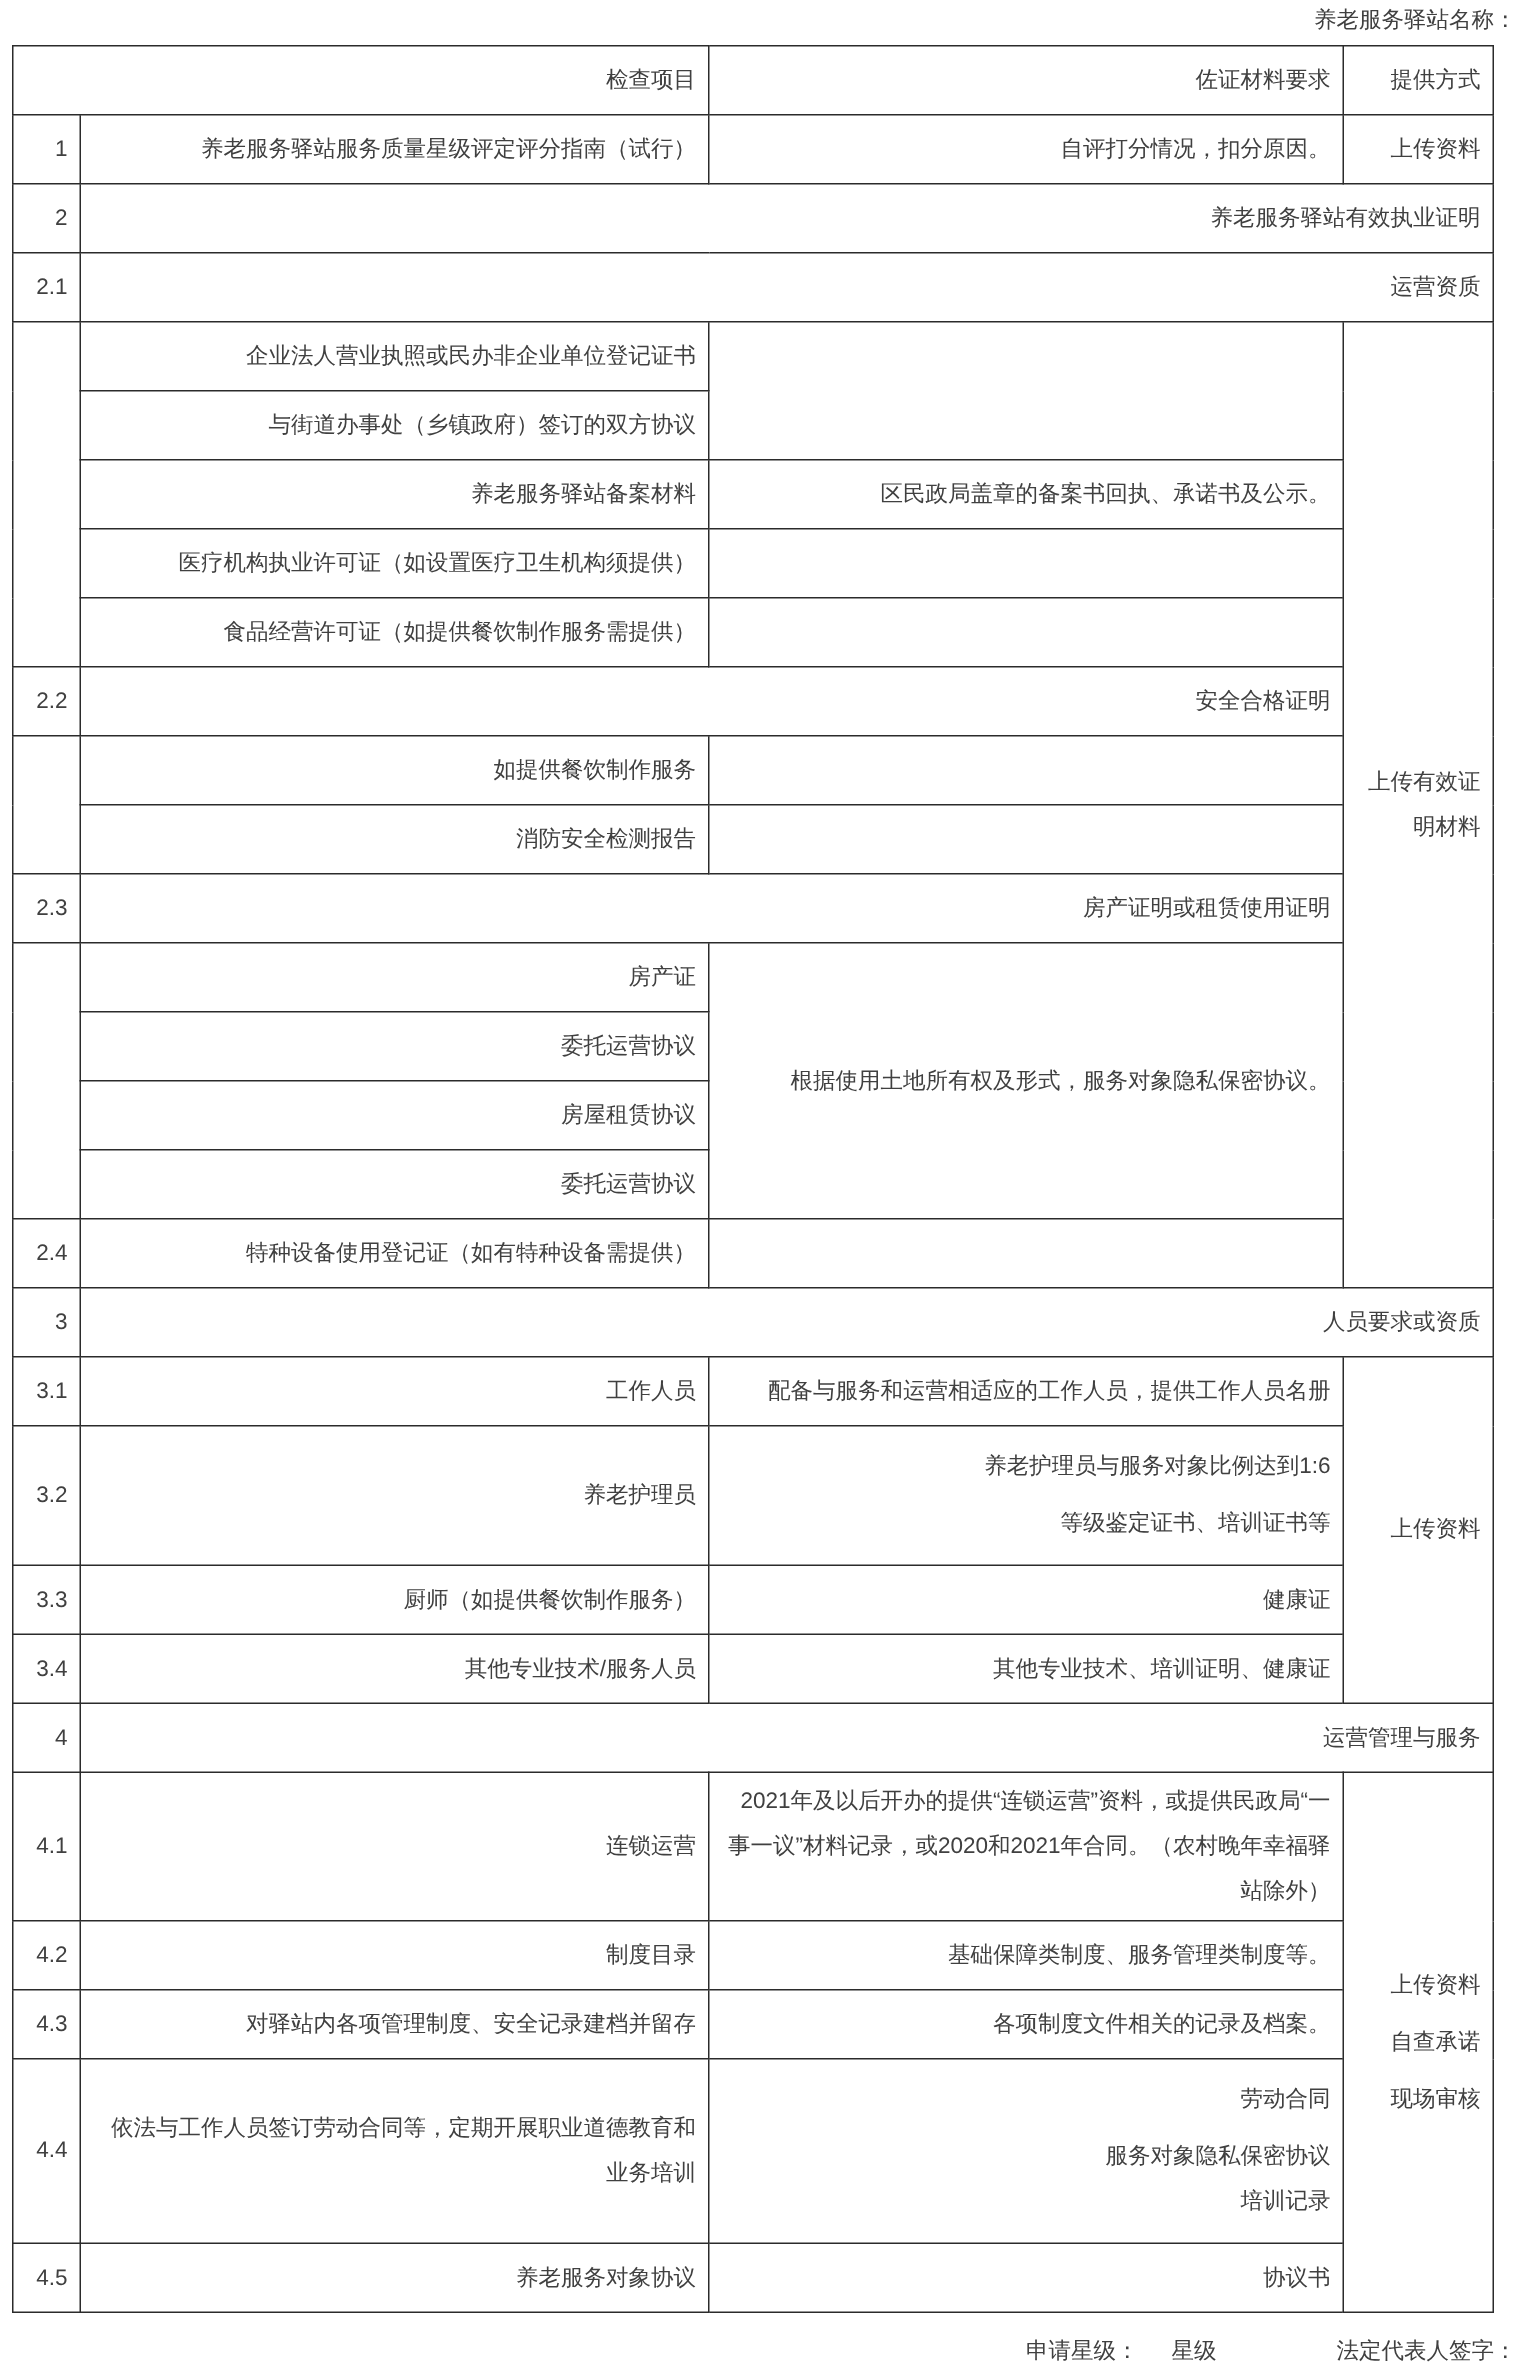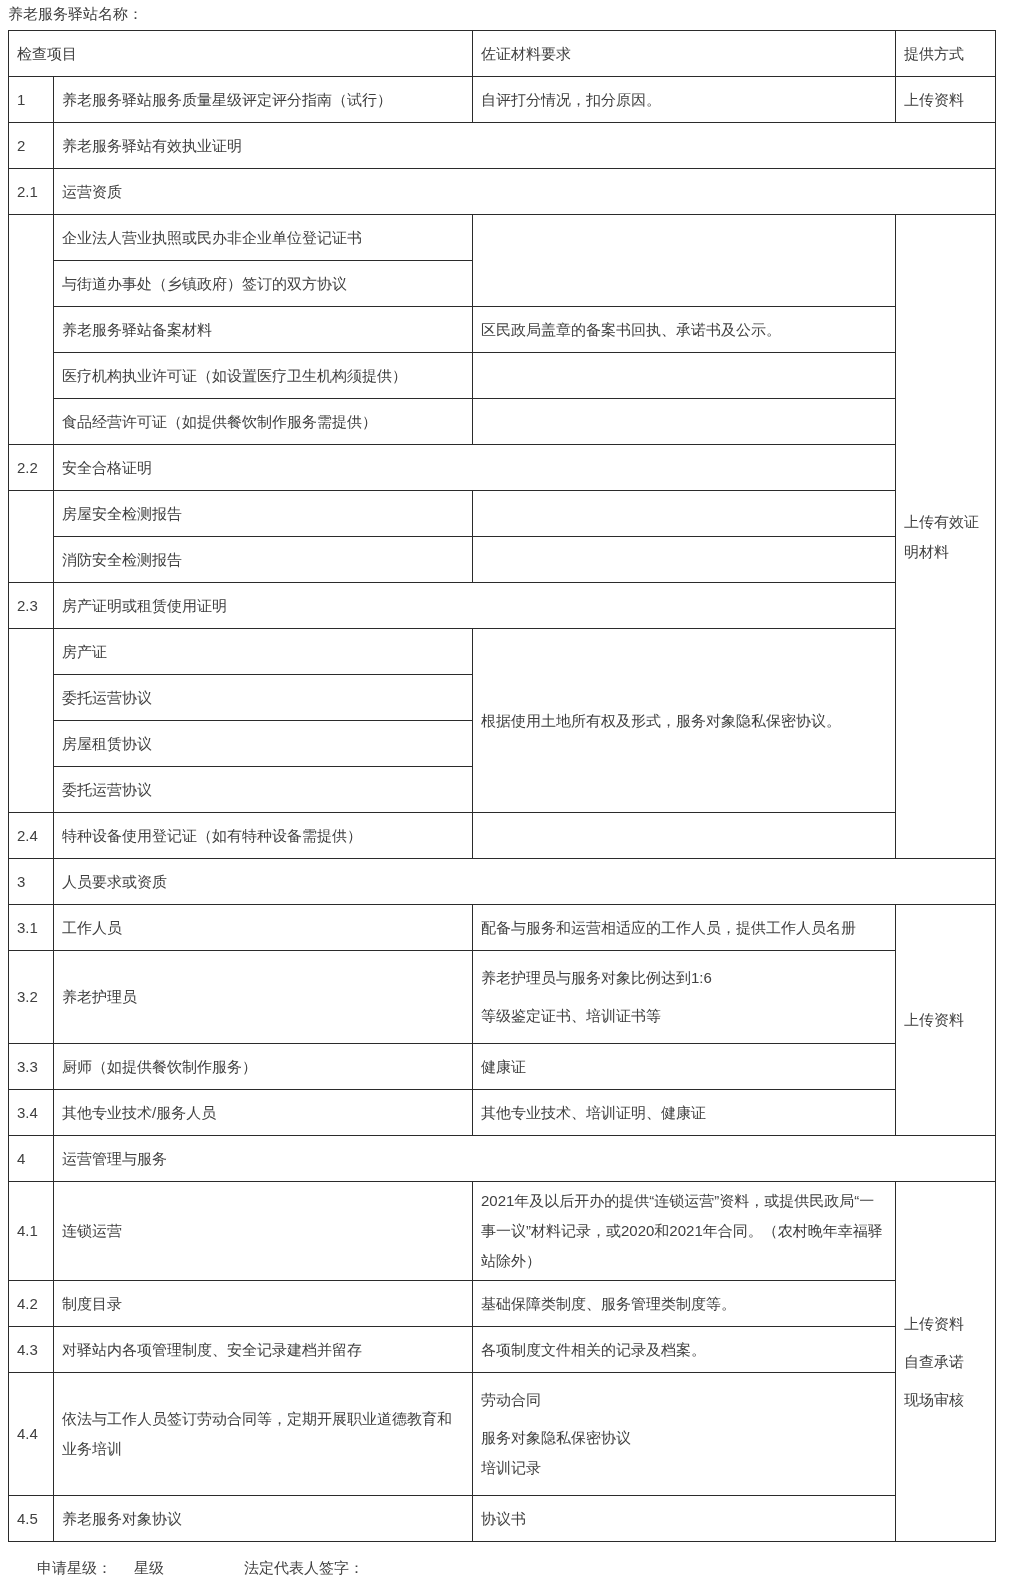--- a/index.html
+++ b/index.html
@@ -10,20 +10,21 @@
   body {
     width: 1011px;
     height: 1584px;
     font-family: "Liberation Sans", "DejaVu Sans", sans-serif;
     font-size: 15px;
     color: #404040;
     overflow: hidden;
   }
   .page {
     padding: 4px 0 0 8px;
+    text-align: right;
   }
   .top-label {
     line-height: 20px;
     margin: 0 0 6px 0;
   }
   table.checklist {
     border-collapse: collapse;
     table-layout: fixed;
     width: 987px;
     padding-left: 41px;
@@ -107,21 +108,21 @@
       <td>食品经营许可证（如提供餐饮制作服务需提供）</td>
       <td></td>
     </tr>
 
     <tr>
       <td class="num">2.2</td>
       <td colspan="2">安全合格证明</td>
     </tr>
     <tr>
       <td class="num" rowspan="2"></td>
-      <td>房屋安全检测报告</td>
+      <td>如提供餐饮制作服务</td>
       <td></td>
     </tr>
     <tr>
       <td>消防安全检测报告</td>
       <td></td>
     </tr>
 
     <tr>
       <td class="num">2.3</td>
       <td colspan="2">房产证明或租赁使用证明</td>

